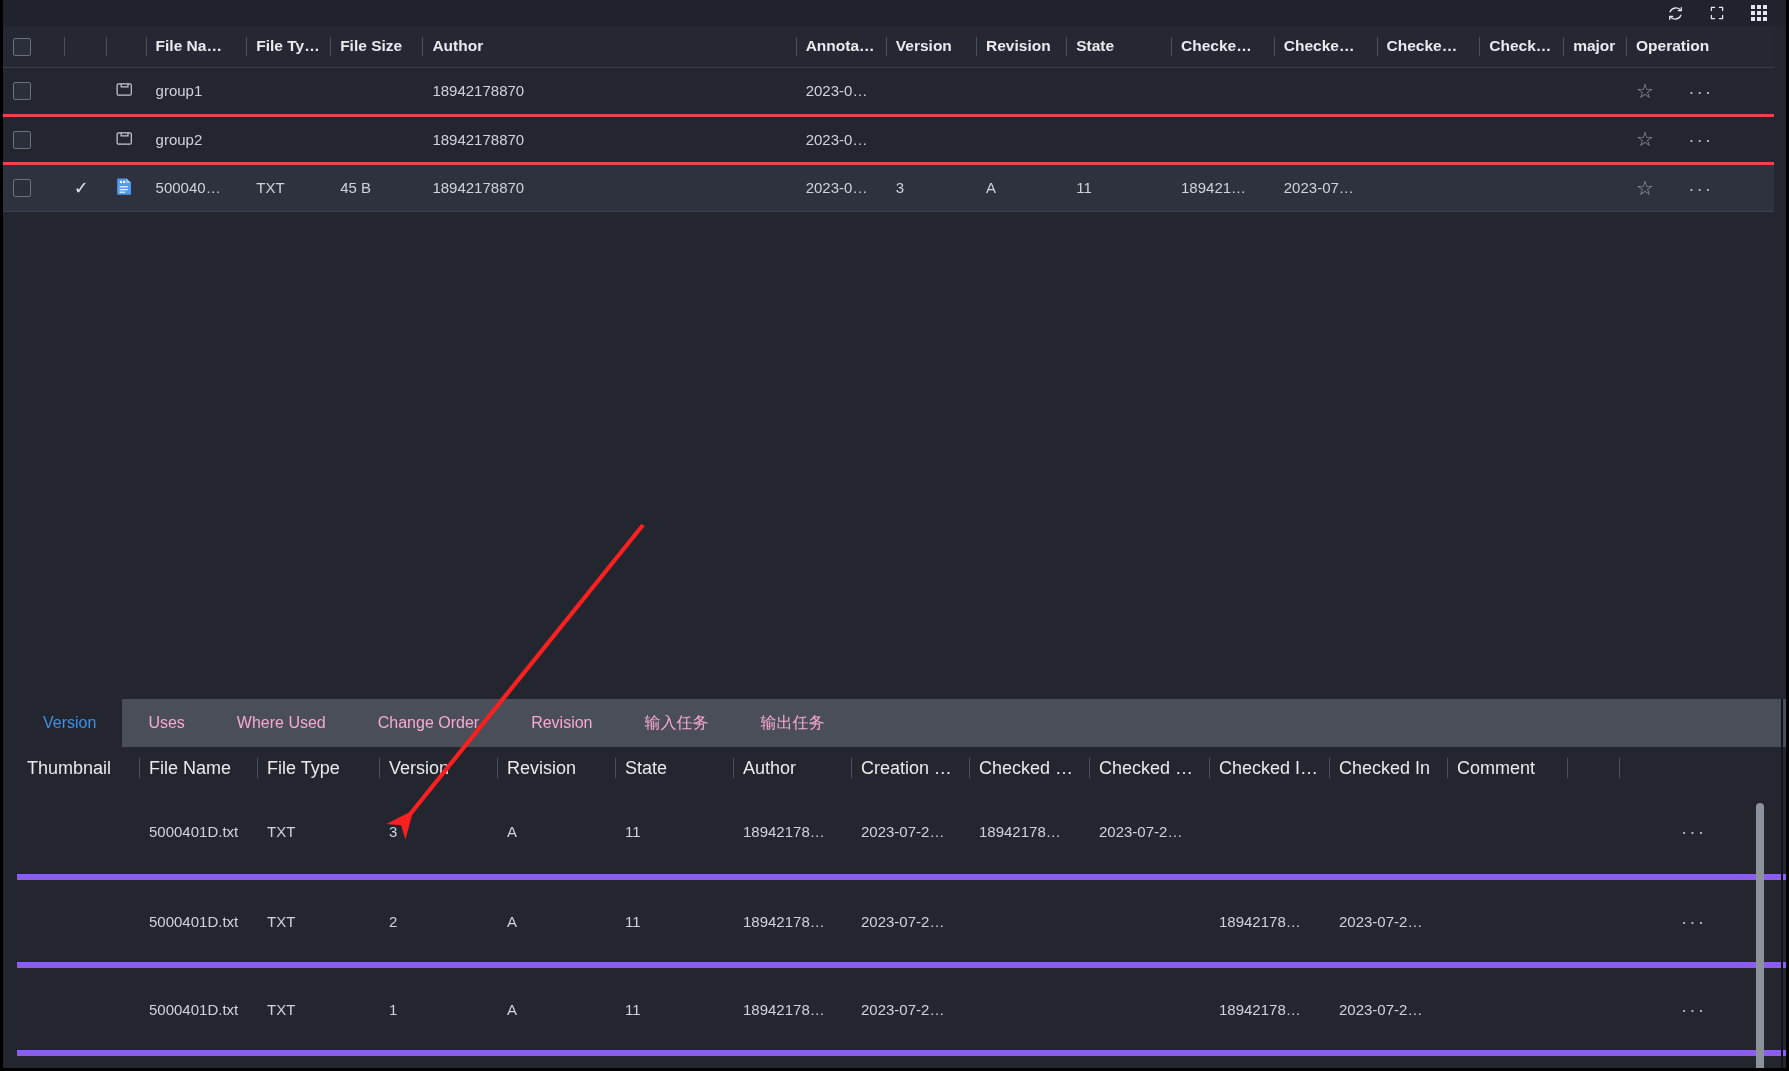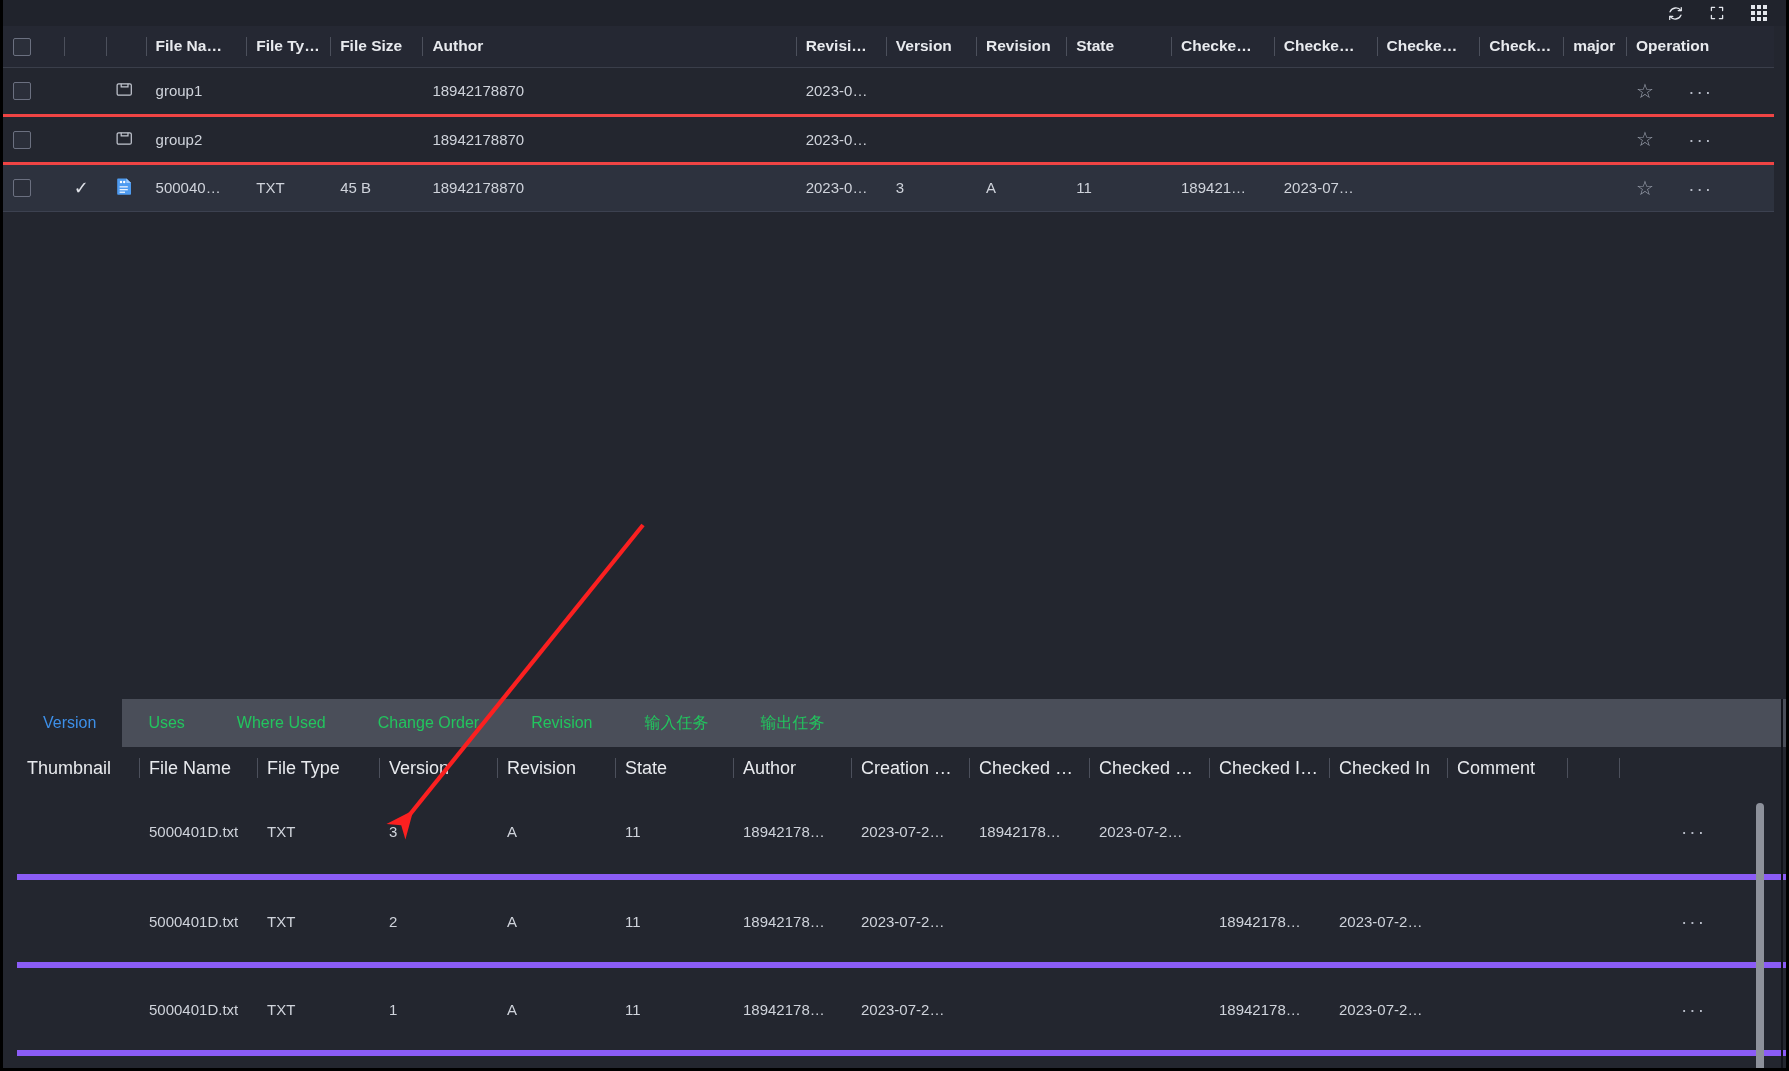--- a/index.html
+++ b/index.html
@@ -124,21 +124,21 @@
     background: #4a4e59;
     display: flex;
     align-items: stretch;
     margin-left: 14px;
     margin-right: 0;
   }
   .tab {
     display: flex; align-items: center; justify-content: center;
     padding: 0 26px;
     font-size: 16px;
-    color: #22c55e;
+    color: #f9a8d4;
     cursor: pointer;
     white-space: nowrap;
   }
   .tab.active {
     background: #23262f;
     color: #3d8fe8;
   }
   .tabs-spacer { flex: 1; background: #4a4e59; }
 
   
@@ -250,21 +250,21 @@
         <tr>
           <th>
             <span class="chk"></span>
           </th>
           <th class="sep"></th>
           <th class="sep"></th>
           <th class="sep">File Na…</th>
           <th class="sep">File Type</th>
           <th class="sep">File Size</th>
           <th class="sep">Author</th>
-          <th class="sep">Revision…</th>
+          <th class="sep">Annotate…</th>
           <th class="sep">Version</th>
           <th class="sep">Revision</th>
           <th class="sep">State</th>
           <th class="sep">Checke…</th>
           <th class="sep">Checke…</th>
           <th class="sep">Checke…</th>
           <th class="sep">Checke…</th>
           <th class="sep">major</th>
           <th class="sep">Operation</th>
         </tr>

